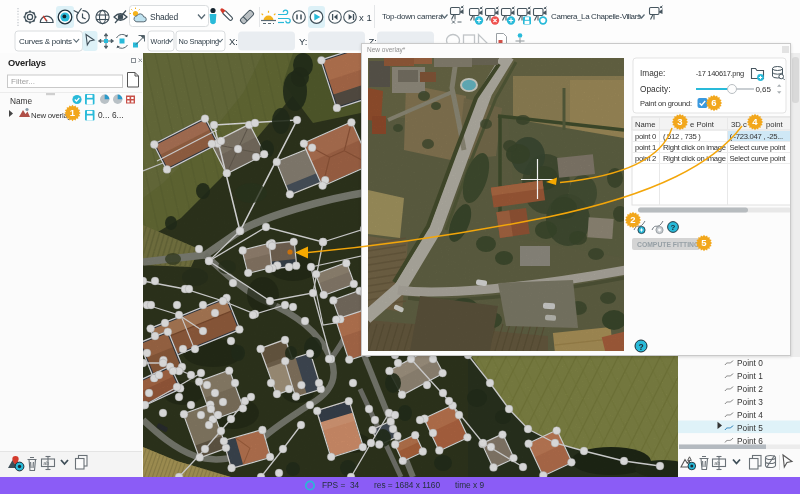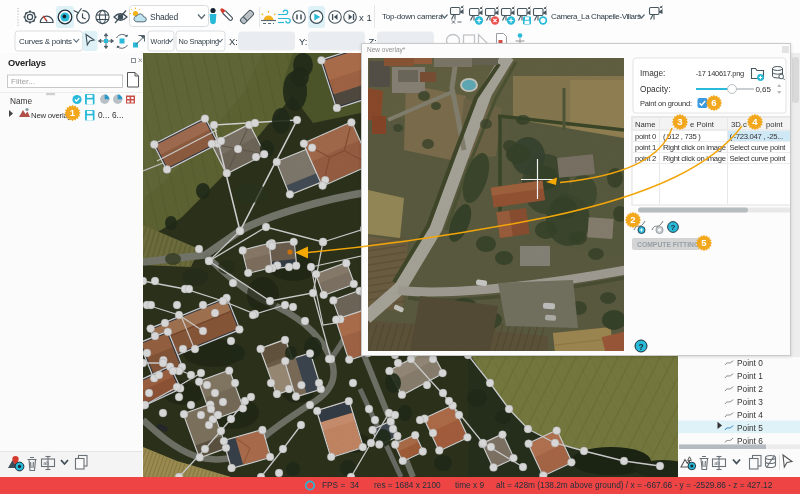--- a/index.html
+++ b/index.html
@@ -9,21 +9,21 @@
   
   #toolbar{position:absolute;left:12px;top:0;width:800px;height:53px;background:#fdfdfd;}
   
   #lpanel{position:absolute;left:0;top:53px;width:114px;height:424px;background:#fbfbfb;border-right:1px solid #d8d8d8;box-sizing:border-box;}
   
   #rpanel{position:absolute;left:678px;top:53px;width:122px;height:424px;background:#fbfbfb;}
   
   #fwin{position:absolute;left:361px;top:43px;width:430px;height:313px;background:#fcfcfc;
     border:1px solid #c9c9c9;box-sizing:border-box;box-shadow:0 1px 3px rgba(0,0,0,.15);padding-left:22px;}
   
-  #status{position:absolute;left:0;top:477px;width:800px;height:17px;background:#ef4444;
+  #status{position:absolute;left:0;top:477px;width:800px;height:17px;background:#8b5cf6;
     font-size:8.3px;color:#24313c;}
   #status div{position:absolute;top:3px;white-space:nowrap;}
 </style>
 </head>
 <body>
 <div id="page">
   <div id="scene" class="abs" style="left:143px;top:53px;width:535px;height:424px;overflow:hidden">
       <svg width="535" height="424" style="position:absolute;left:0;top:0">
 <defs>
           <filter id="gr" x="0" y="0" width="100%" height="100%">
@@ -1173,23 +1173,22 @@
 
       <circle cx="279" cy="302" r="6" fill="#29bad9" stroke="#1d2a33" stroke-width="1"></circle>
       <text x="279" y="305.5" font-size="8.5" font-weight="bold" fill="#1d2a33" text-anchor="middle">?</text>
     </svg>
   </div>
   <div id="status">
       <svg width="20" height="14" style="position:absolute;left:302px;top:2px">
         <circle cx="8" cy="6.5" r="4.2" fill="none" stroke="#2bb7d6" stroke-width="1.7"></circle>
       </svg>
     <div style="left:322px">FPS =&nbsp; 34</div>
-    <div style="left:374px">res = 1684 x 2100</div>
+    <div style="left:374px">res = 1684 x 1160</div>
     <div style="left:455px">time x 9</div>
-    <div style="left:496px">alt = 428m (138.2m above ground) / x = -667.66 - y = -2529.86 - z = 427.12</div>
   </div>
   <svg id="overlay" class="abs" style="left:0;top:0;z-index:50;pointer-events:none" width="800" height="494">
       <path d="M672,128 C664,152 636,175 560,182.5" fill="none" stroke="#f3a60a" stroke-width="1.4"></path>
 <path d="M546,182 l11,-4.5 -1,7.5 z" fill="#f5a800"></path>
 <path d="M742,126 C714,163 658,194 548,217 C458,235 368,247 308,252.5" fill="none" stroke="#f3a60a" stroke-width="1.4"></path>
 <path d="M295,252.5 l13,-6 0,12 z" fill="#f5a800"></path>
 <polygon points="80.7,113.0 79.0,114.3 80.1,116.1 78.0,116.7 78.3,118.8 76.2,118.5 75.6,120.6 73.8,119.5 72.5,121.2 71.2,119.5 69.4,120.6 68.8,118.5 66.7,118.8 67.0,116.7 64.9,116.1 66.0,114.3 64.3,113.0 66.0,111.7 64.9,109.9 67.0,109.3 66.7,107.2 68.8,107.5 69.4,105.4 71.2,106.5 72.5,104.8 73.8,106.5 75.6,105.4 76.2,107.5 78.3,107.2 78.0,109.3 80.1,109.9 79.0,111.7" fill="#f2a71c"></polygon>
 <text x="72.5" y="116.2" font-size="9.5" font-weight="bold" fill="#fff" text-anchor="middle" font-family="Liberation Sans, sans-serif">1</text>
 <polygon points="641.2,220.0 639.5,221.3 640.6,223.1 638.5,223.7 638.8,225.8 636.7,225.5 636.1,227.6 634.3,226.5 633.0,228.2 631.7,226.5 629.9,227.6 629.3,225.5 627.2,225.8 627.5,223.7 625.4,223.1 626.5,221.3 624.8,220.0 626.5,218.7 625.4,216.9 627.5,216.3 627.2,214.2 629.3,214.5 629.9,212.4 631.7,213.5 633.0,211.8 634.3,213.5 636.1,212.4 636.7,214.5 638.8,214.2 638.5,216.3 640.6,216.9 639.5,218.7" fill="#f2a71c"></polygon>
 <text x="633" y="223.2" font-size="9.5" font-weight="bold" fill="#fff" text-anchor="middle" font-family="Liberation Sans, sans-serif">2</text>

